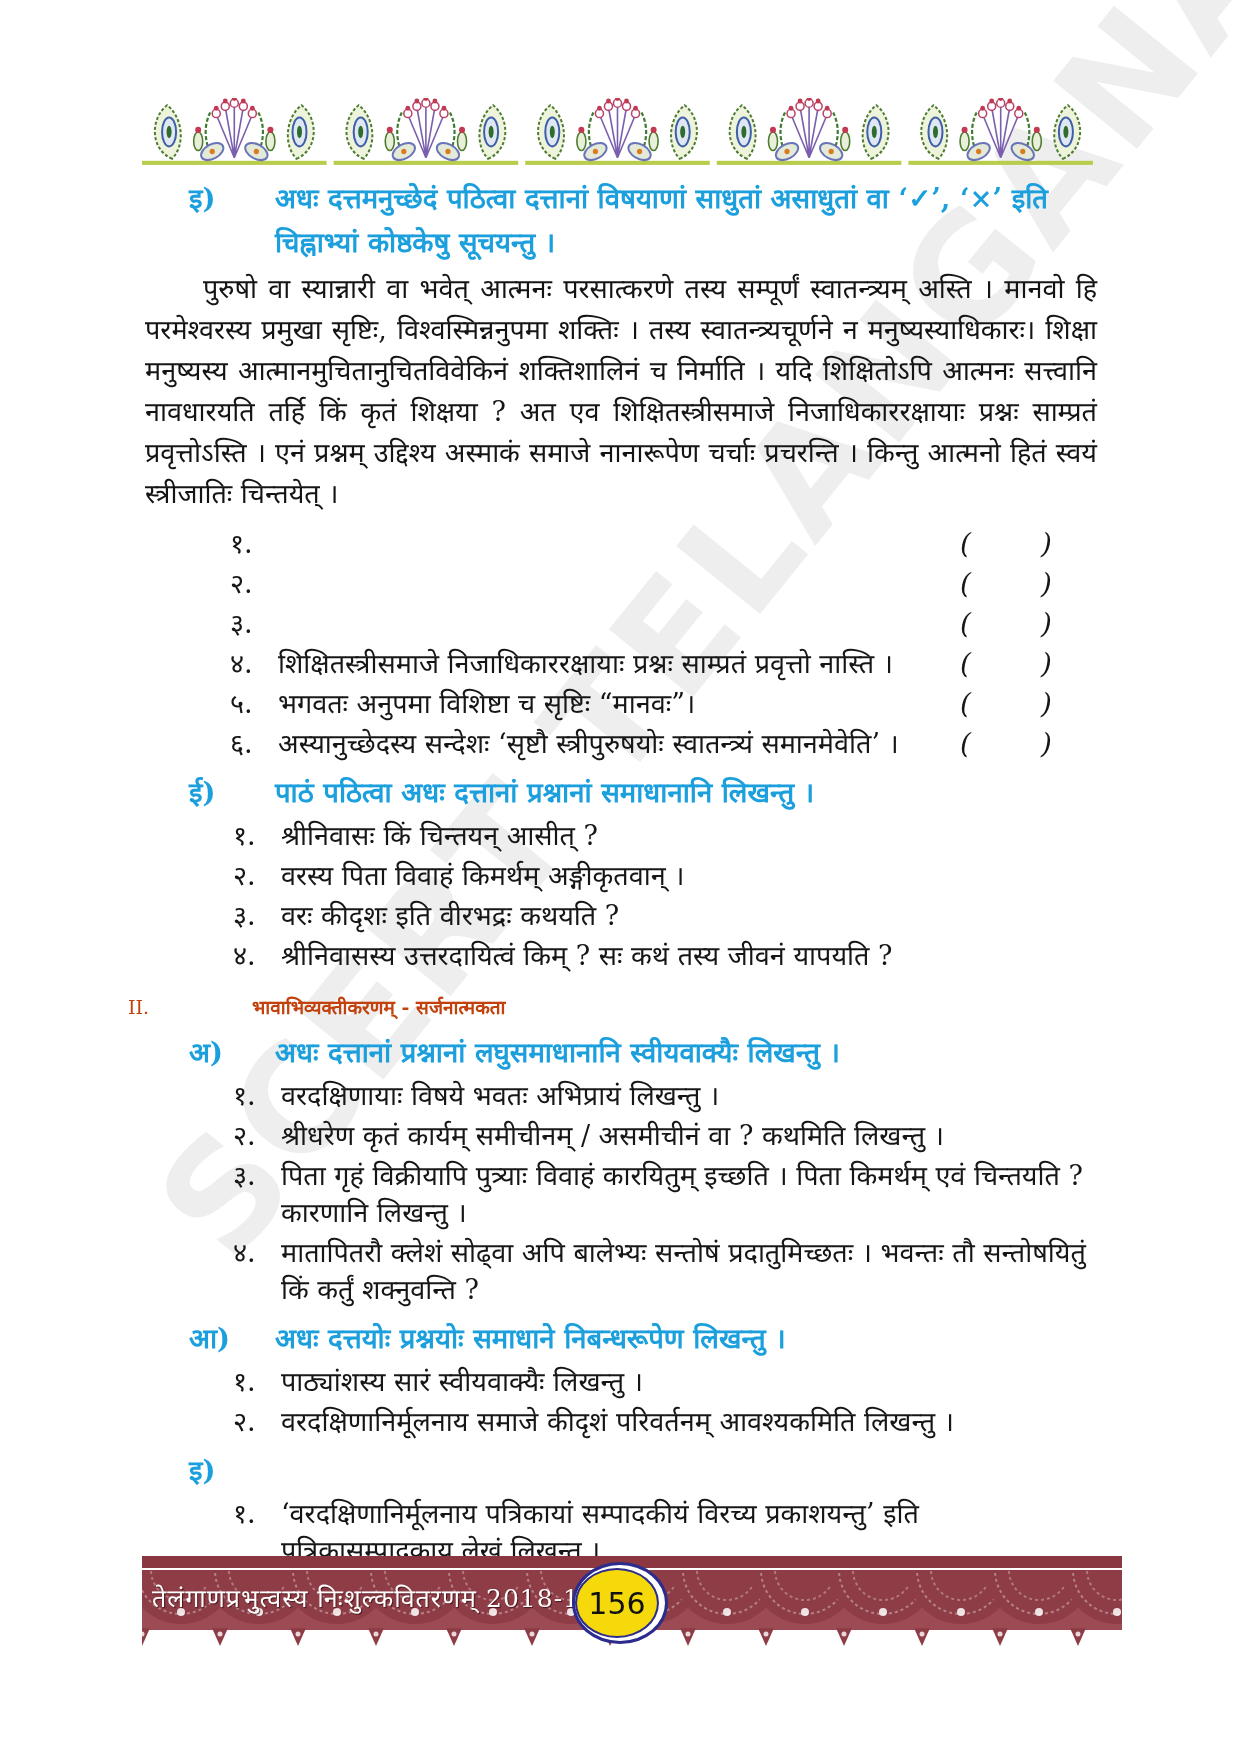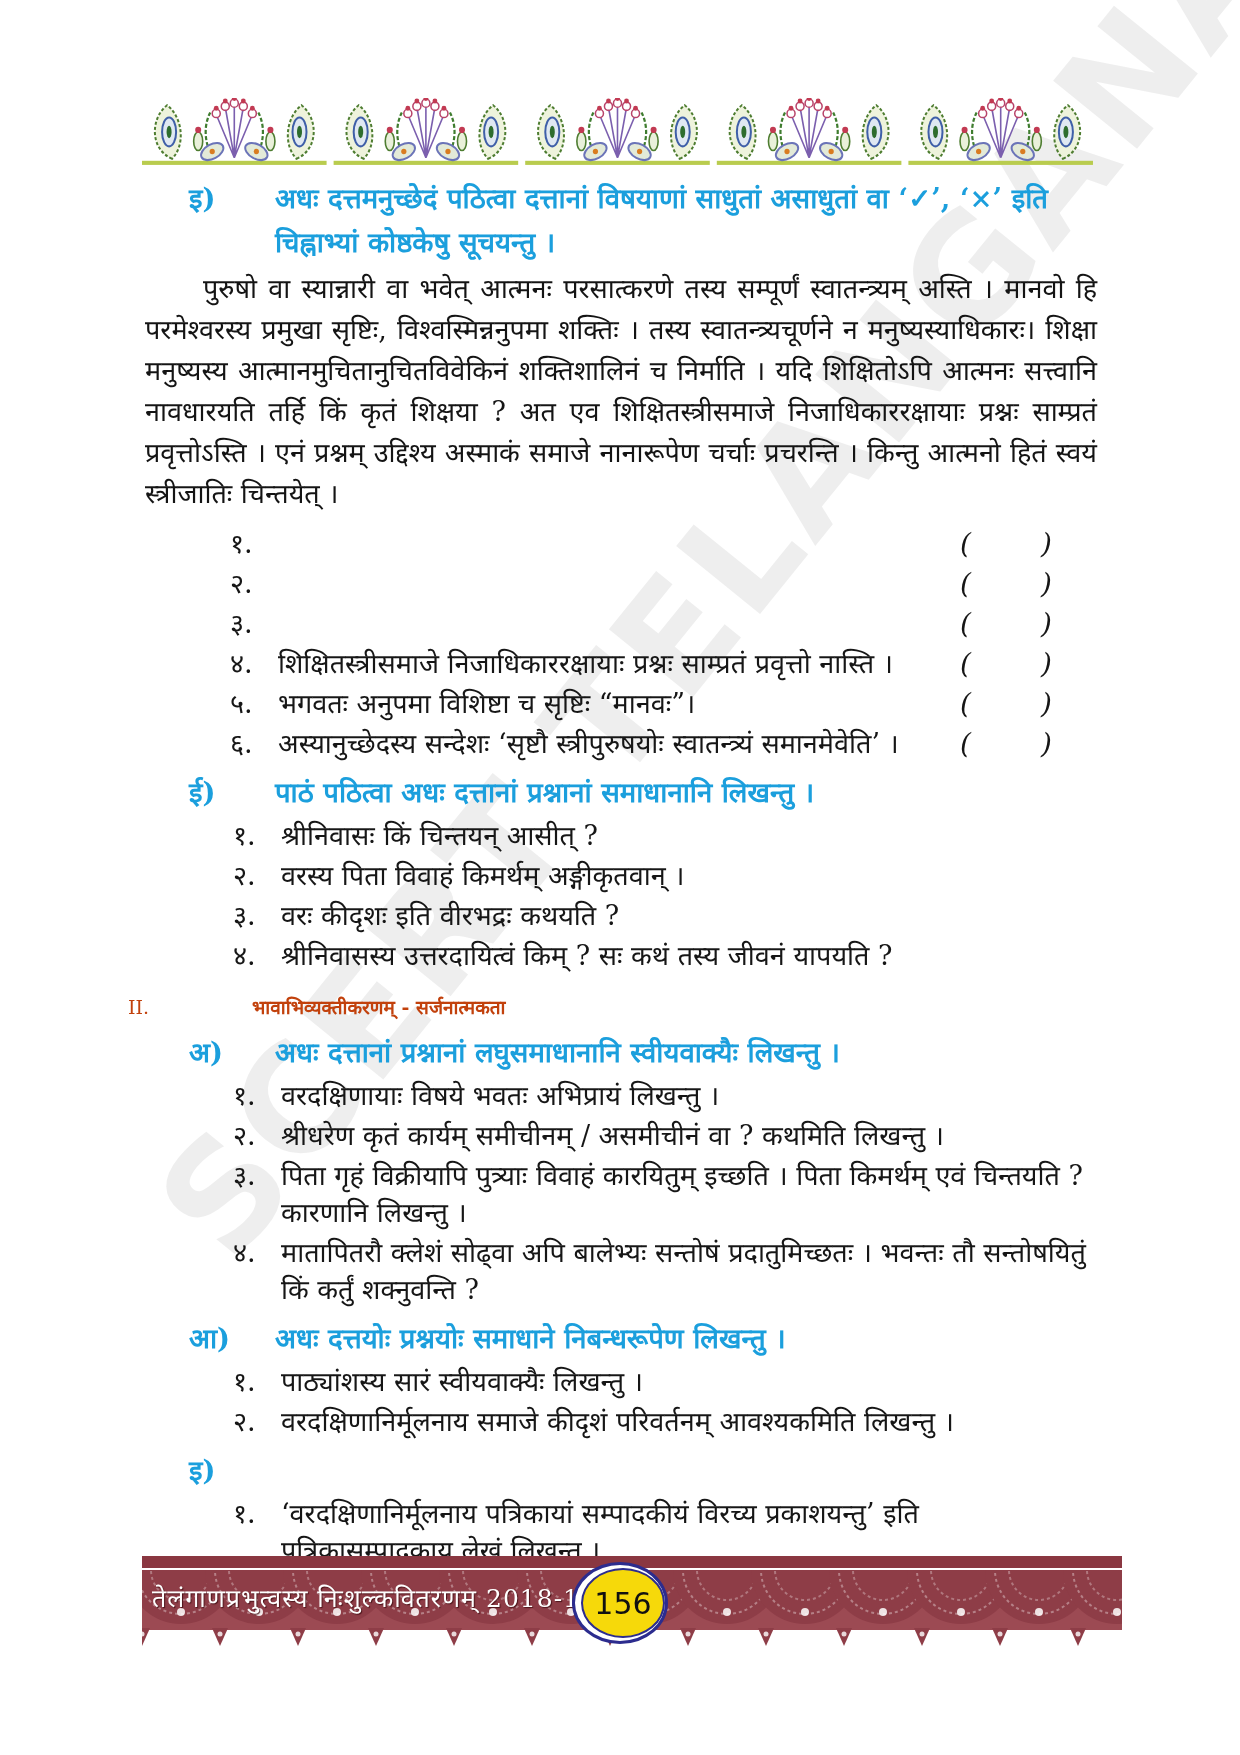--- a/index.html
+++ b/index.html
@@ -44,21 +44,21 @@
   .footer-band{position:absolute;left:142px;top:1556px;width:980px;height:94px;z-index:3;}
   .footer-band svg{position:absolute;left:0;top:0;width:100%;height:100%;}
   .footer-text{
     position:absolute;left:10px;top:24px;z-index:4;color:#ffffff;
     font-size:25px;letter-spacing:1px;text-shadow:1px 1px 1px rgba(60,10,15,.8);
     white-space:nowrap;
   }
   .page-badge{
     position:absolute;left:430px;top:6px;width:96px;height:82px;z-index:5;
     border:3px solid #2c2c8e;border-radius:50%;background:#ffffff;
-    display:flex;align-items:center;justify-content:flex-end;box-sizing:border-box;
+    display:flex;align-items:center;justify-content:flex-start;box-sizing:border-box;
   }
   .badge-inner{
     width:80px;height:66px;border-radius:50%;background:#f6d90a;border:2px solid #2c2c8e;
     display:flex;align-items:center;justify-content:center;
     font-family:"DejaVu Sans","Liberation Sans",sans-serif;font-size:30px;color:#111;
   }
 </style>
 </head>
 <body>
 

